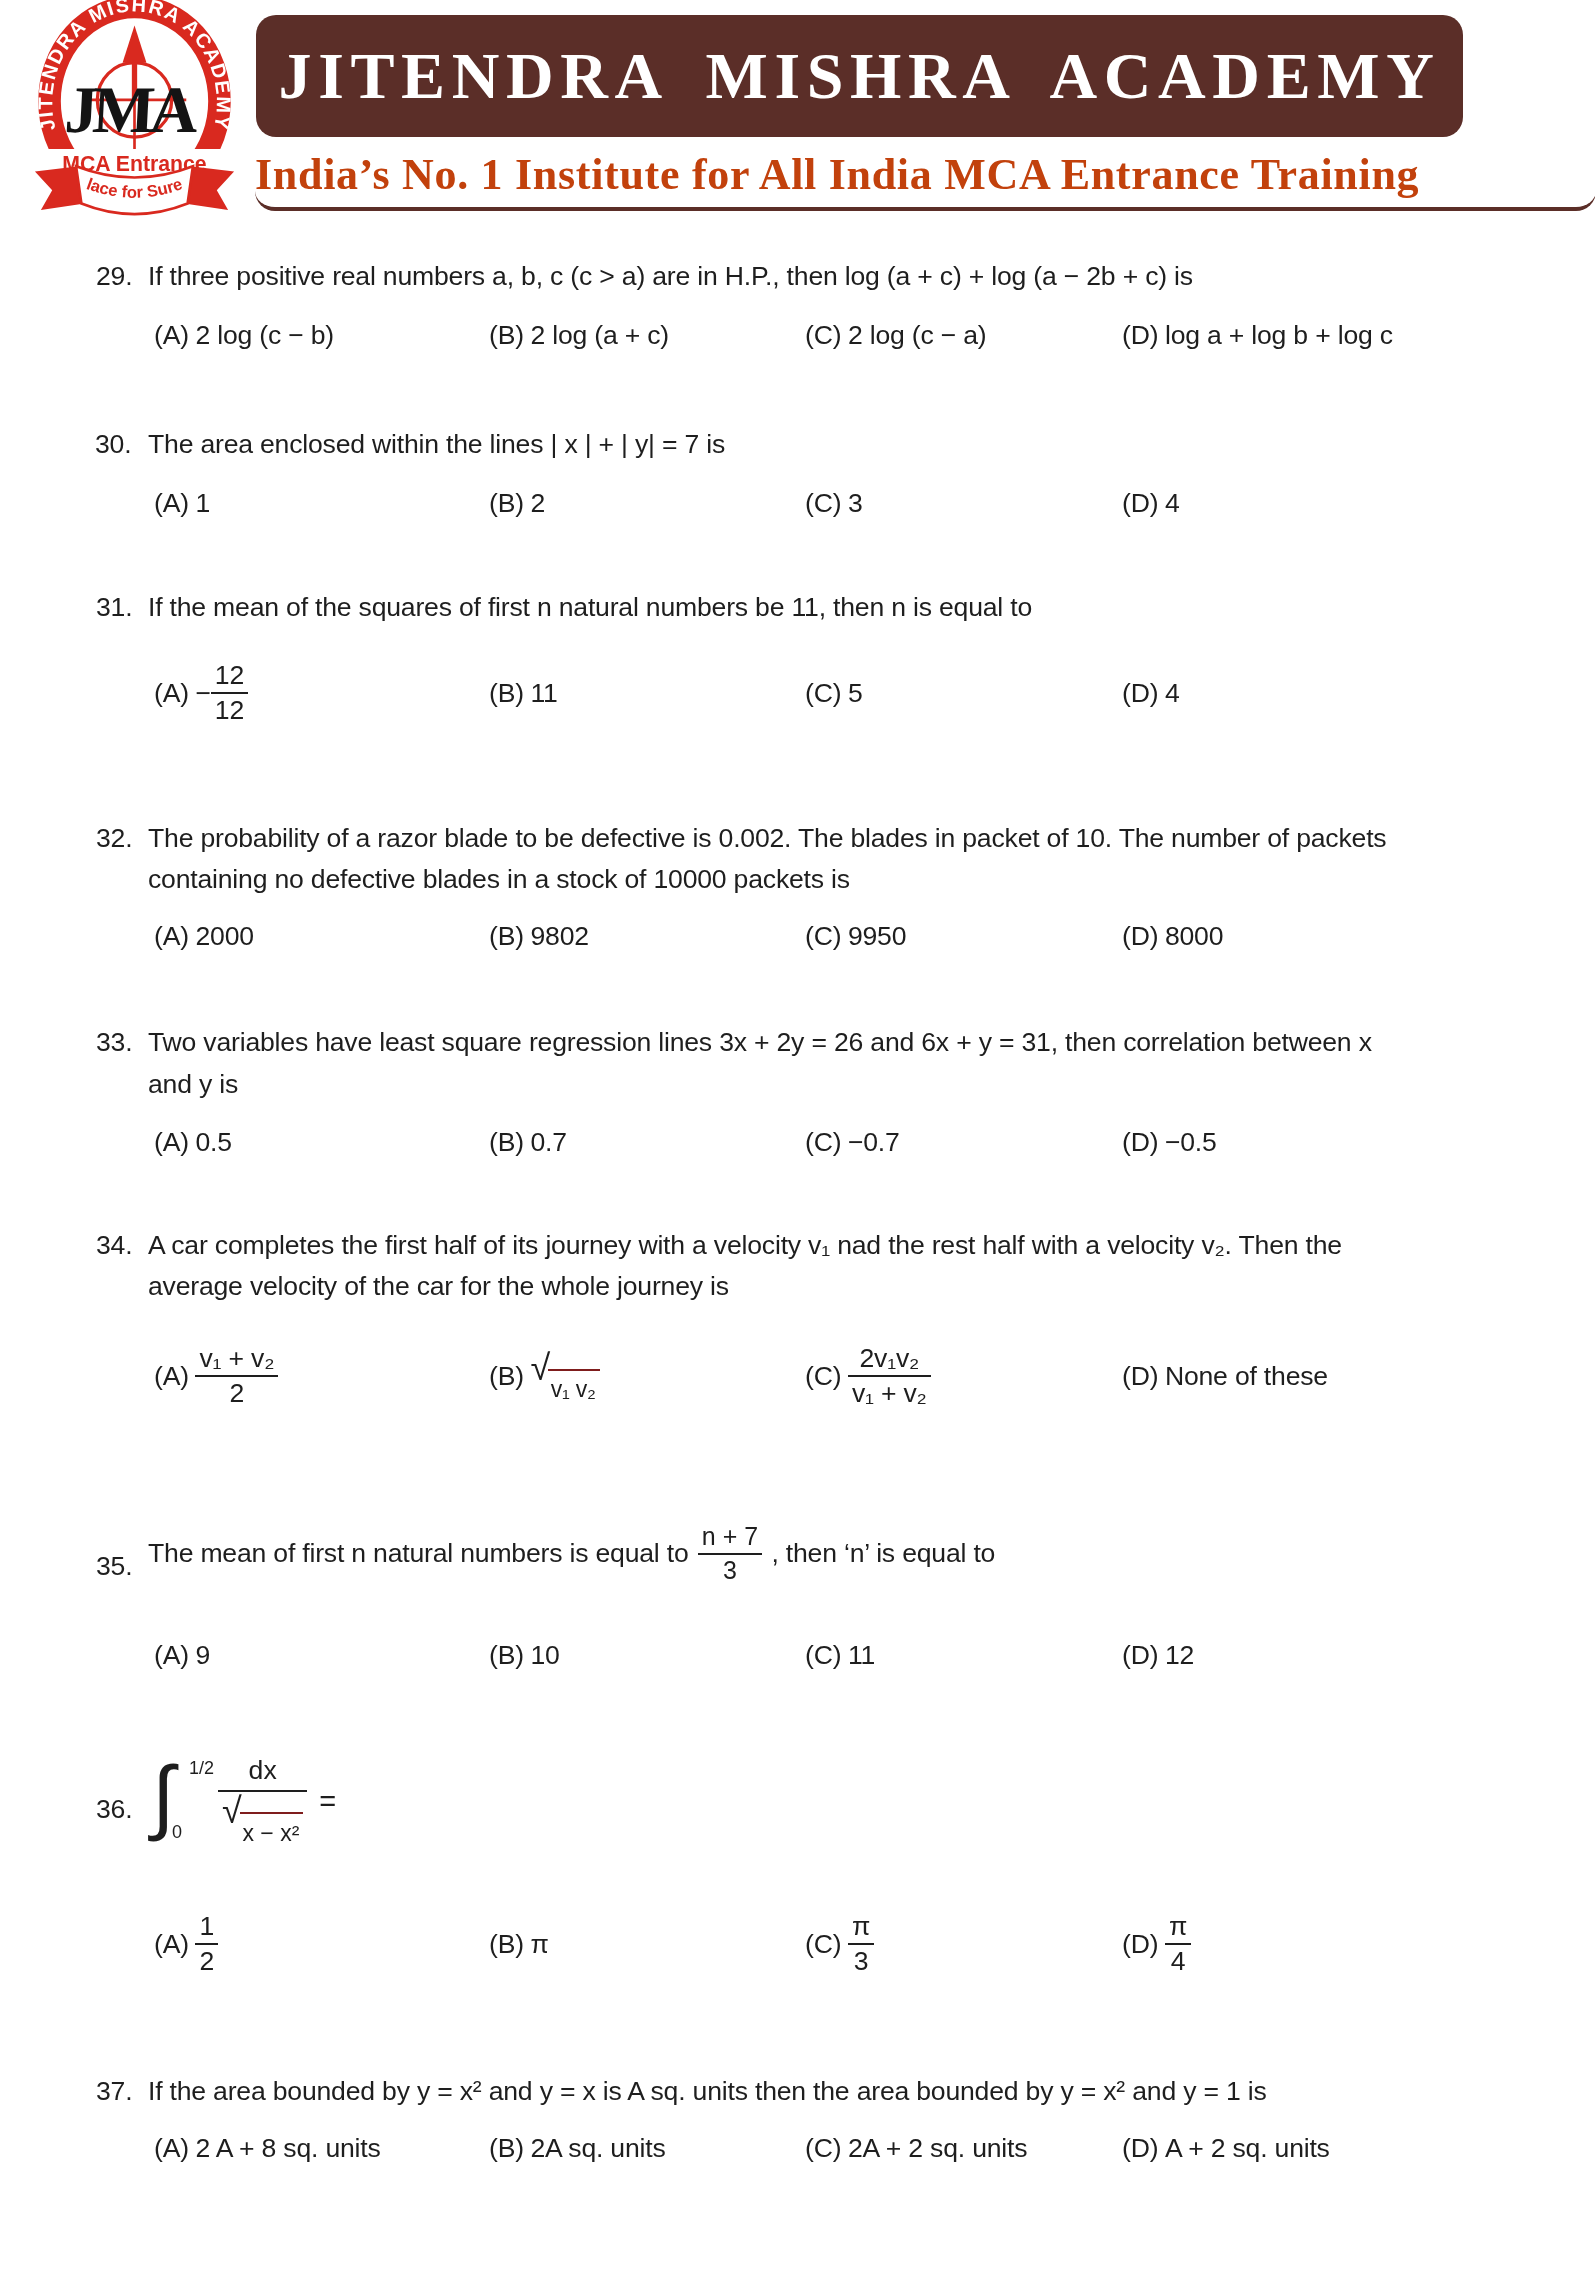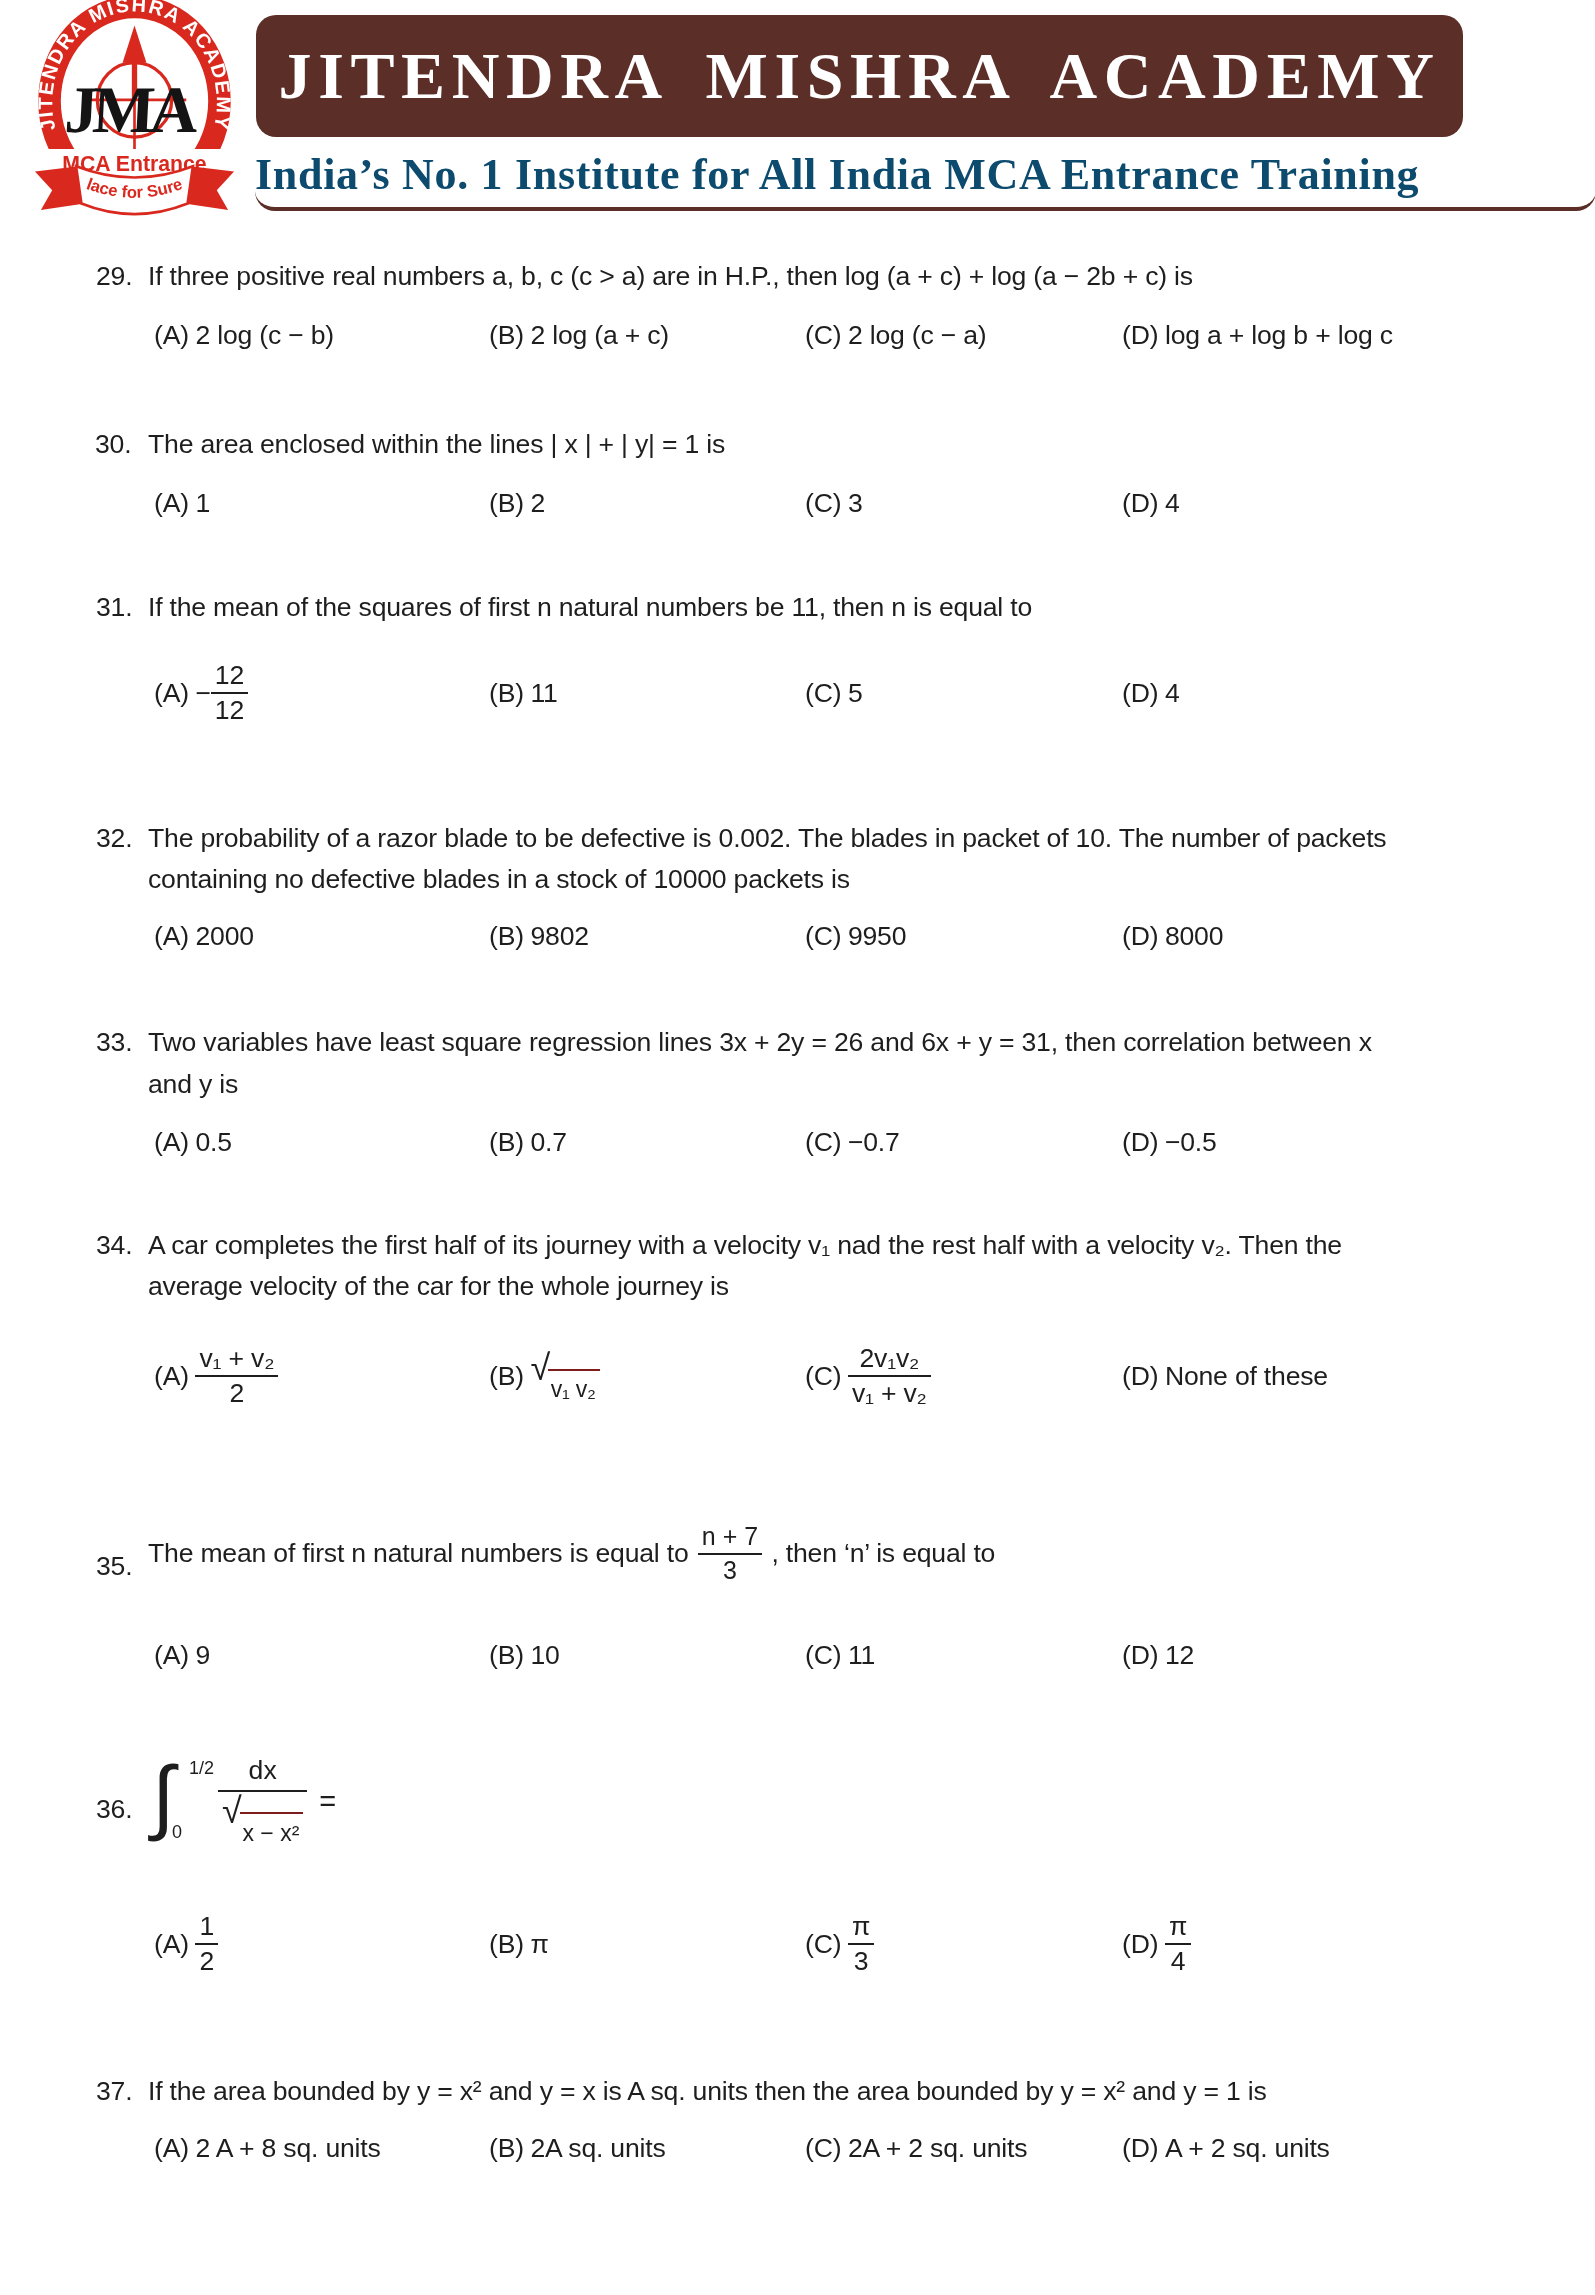--- a/index.html
+++ b/index.html
@@ -20,21 +20,21 @@
   }
   .title-box .t {
     font-family:"Liberation Serif","DejaVu Serif",serif;
     font-size:66px; font-weight:700; color:#ffffff;
     letter-spacing:6.6px; word-spacing:17.3px; white-space:nowrap;
   }
   .subtitle {
     left:255px; top:149px; width:1341px; padding-bottom:6.6px;
     border-bottom:4.7px solid #5b2e28;
     font-family:"Liberation Serif","DejaVu Serif",serif;
-    font-size:44px; font-weight:700; color:#0c4a6e;
+    font-size:44px; font-weight:700; color:#c2410c;
     letter-spacing:0.7px; white-space:nowrap;
   }
 
   
   .qnum { font-size:26.6px; white-space:nowrap; letter-spacing:-0.2px; }
   .qline { font-size:26.6px; white-space:nowrap; letter-spacing:-0.2px; }
   .optrow { left:0; width:1595px; height:40px; }
   .optrow.tall135 { height:90px; }
   .optrow.tall160 { height:106px; }
   .opt { position:absolute; top:0; height:100%; display:flex; align-items:center; font-size:26.6px; white-space:nowrap; letter-spacing:-0.2px; }
@@ -133,21 +133,21 @@
       </div>
       <div class="opt" style="left:1122px">
         <span class="olabel">(D)</span>
         <span>log a + log b + log c</span>
       </div>
     </div>
   </div>
 
   <div>
     <div class="abs qnum" style="left:95px; top:429px">30.</div>
-    <div class="abs qline" style="left:148px; top:429px">The area enclosed within the lines | x | + | y| = 1 is</div>
+    <div class="abs qline" style="left:148px; top:429px">The area enclosed within the lines | x | + | y| = 7 is</div>
     <div class="abs optrow" style="top:483px">
       <div class="opt" style="left:154px">
         <span class="olabel">(A)</span>
         <span>1</span>
       </div>
       <div class="opt" style="left:489px">
         <span class="olabel">(B)</span>
         <span>2</span>
       </div>
       <div class="opt" style="left:805px">

